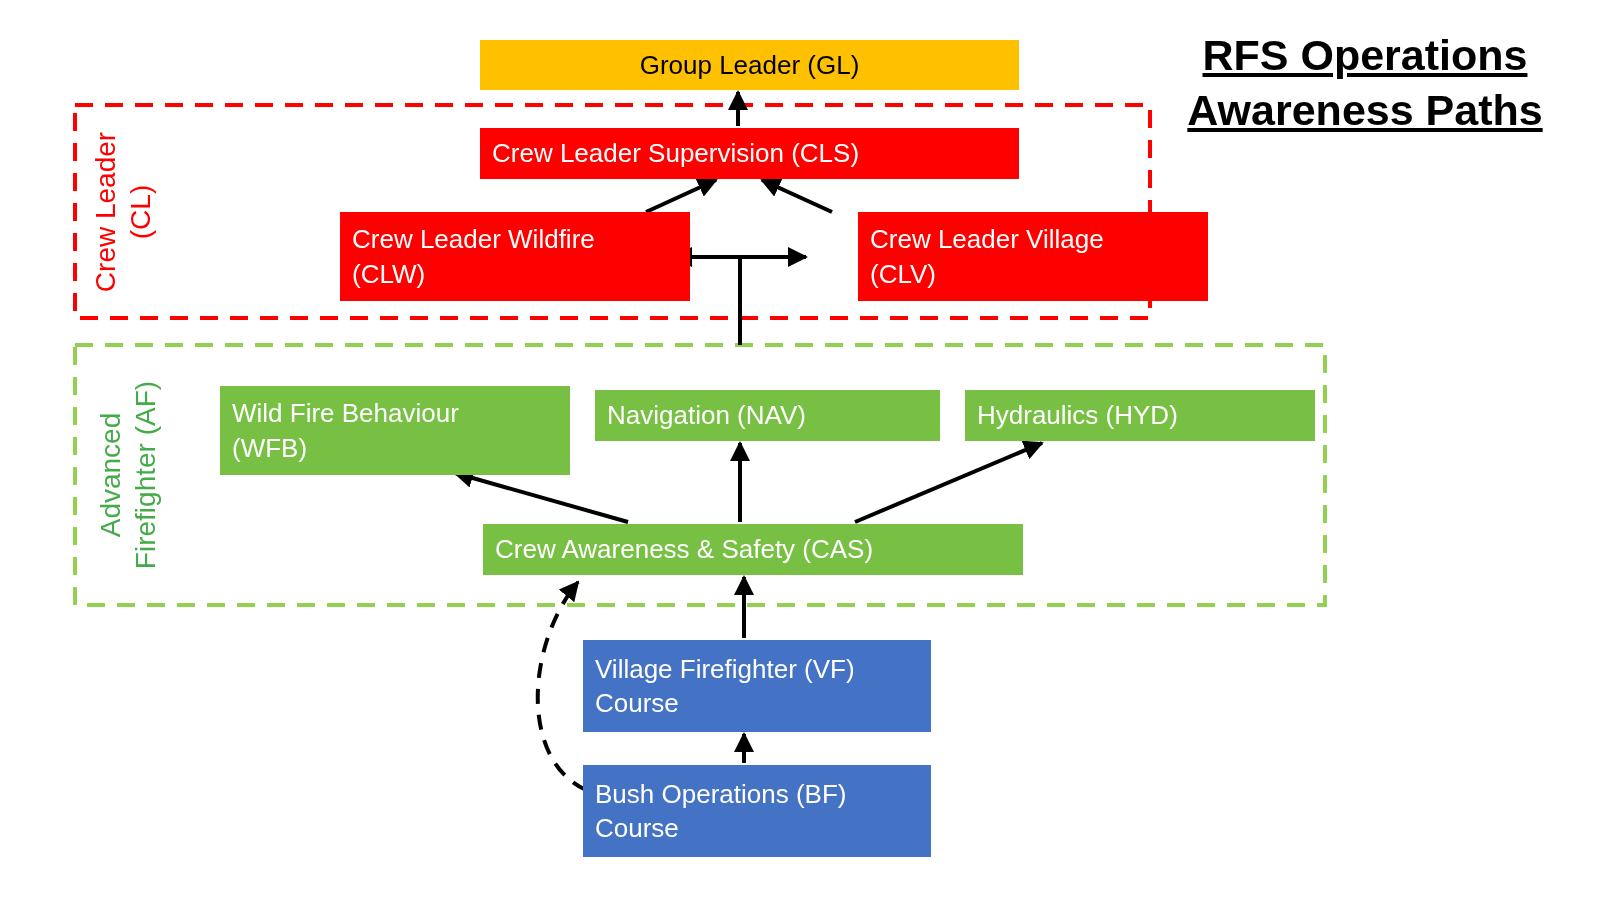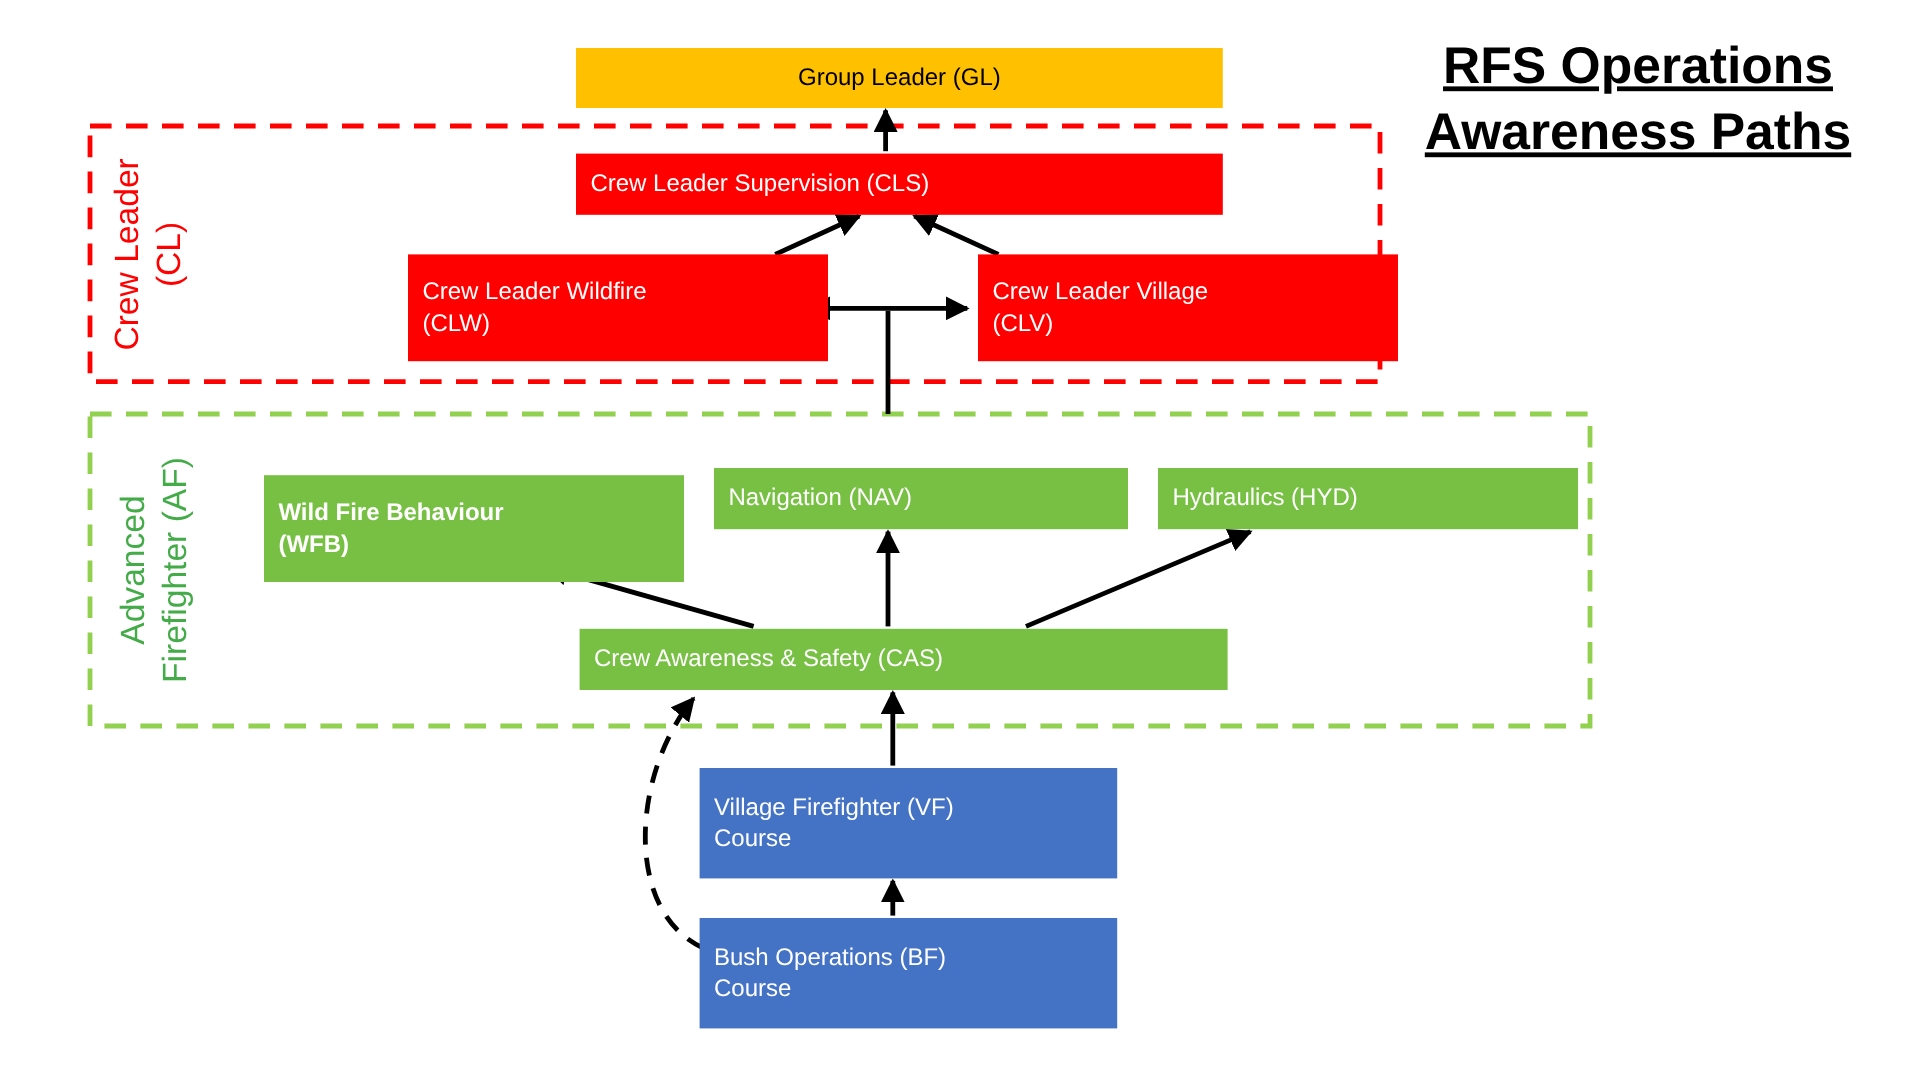--- a/index.html
+++ b/index.html
@@ -15,28 +15,28 @@
   .arrow { stroke: var(--c-arrow, #000); stroke-width: 4; fill: none; }
   .arrow-dashed { stroke-dasharray: 15 11; }
   marker path { fill: var(--c-arrow, #000); }
   .region-rect { fill: none; stroke-width: 4; }
   .region-cl-rect { stroke: var(--c-crew-leader, #FF0000); stroke-dasharray: 18 12; }
   .region-af-rect { stroke: var(--c-advanced-border, #92D050); stroke-dasharray: 18 12; }
 
   
   .node {
     position: absolute; display: flex; align-items: center;
-    font-size: 20px; line-height: 1.32; color: #ffffff;
+    font-size: 26px; line-height: 1.32; color: #ffffff;
     padding: 2px 12px; white-space: pre-line;
   }
   .node-gl  { left: 480px; top: 40px;  width: 515px; height: 46px; background: var(--c-group-leader, #FFC000); color: #000; justify-content: center; }
   .node-cls { left: 480px; top: 128px; width: 515px; height: 47px; background: var(--c-crew-leader, #FF0000); }
   .node-clw { left: 340px; top: 212px; width: 326px; height: 85px; background: var(--c-crew-leader, #FF0000); }
-  .node-clv { left: 815px; top: 212px; width: 326px; height: 85px; background: var(--c-crew-leader, #FF0000); }
-  .node-wfb { left: 220px; top: 396px; width: 326px; height: 85px; background: var(--c-advanced, #77C043); font-weight: bold; }
+  .node-clv { left: 858px; top: 212px; width: 326px; height: 85px; background: var(--c-crew-leader, #FF0000); }
+  .node-wfb { left: 220px; top: 386px; width: 326px; height: 85px; background: var(--c-advanced, #77C043); }
   .node-nav { left: 595px; top: 390px; width: 321px; height: 47px; background: var(--c-advanced, #77C043); }
   .node-hyd { left: 965px; top: 390px; width: 326px; height: 47px; background: var(--c-advanced, #77C043); padding-left: 12px; }
   .node-cas { left: 483px; top: 524px; width: 516px; height: 47px; background: var(--c-advanced, #77C043); }
   .node-vf  { left: 583px; top: 640px; width: 324px; height: 88px; background: var(--c-course, #4472C4); }
   .node-bf  { left: 583px; top: 765px; width: 324px; height: 88px; background: var(--c-course, #4472C4); }
 
   
   .vwrap { position: absolute; display: flex; align-items: center; justify-content: center; }
   .vwrap-cl { left: 77px; top: 107px; width: 92px;  height: 209px; }
   .vwrap-af { left: 77px; top: 347px; width: 102px; height: 256px; }

